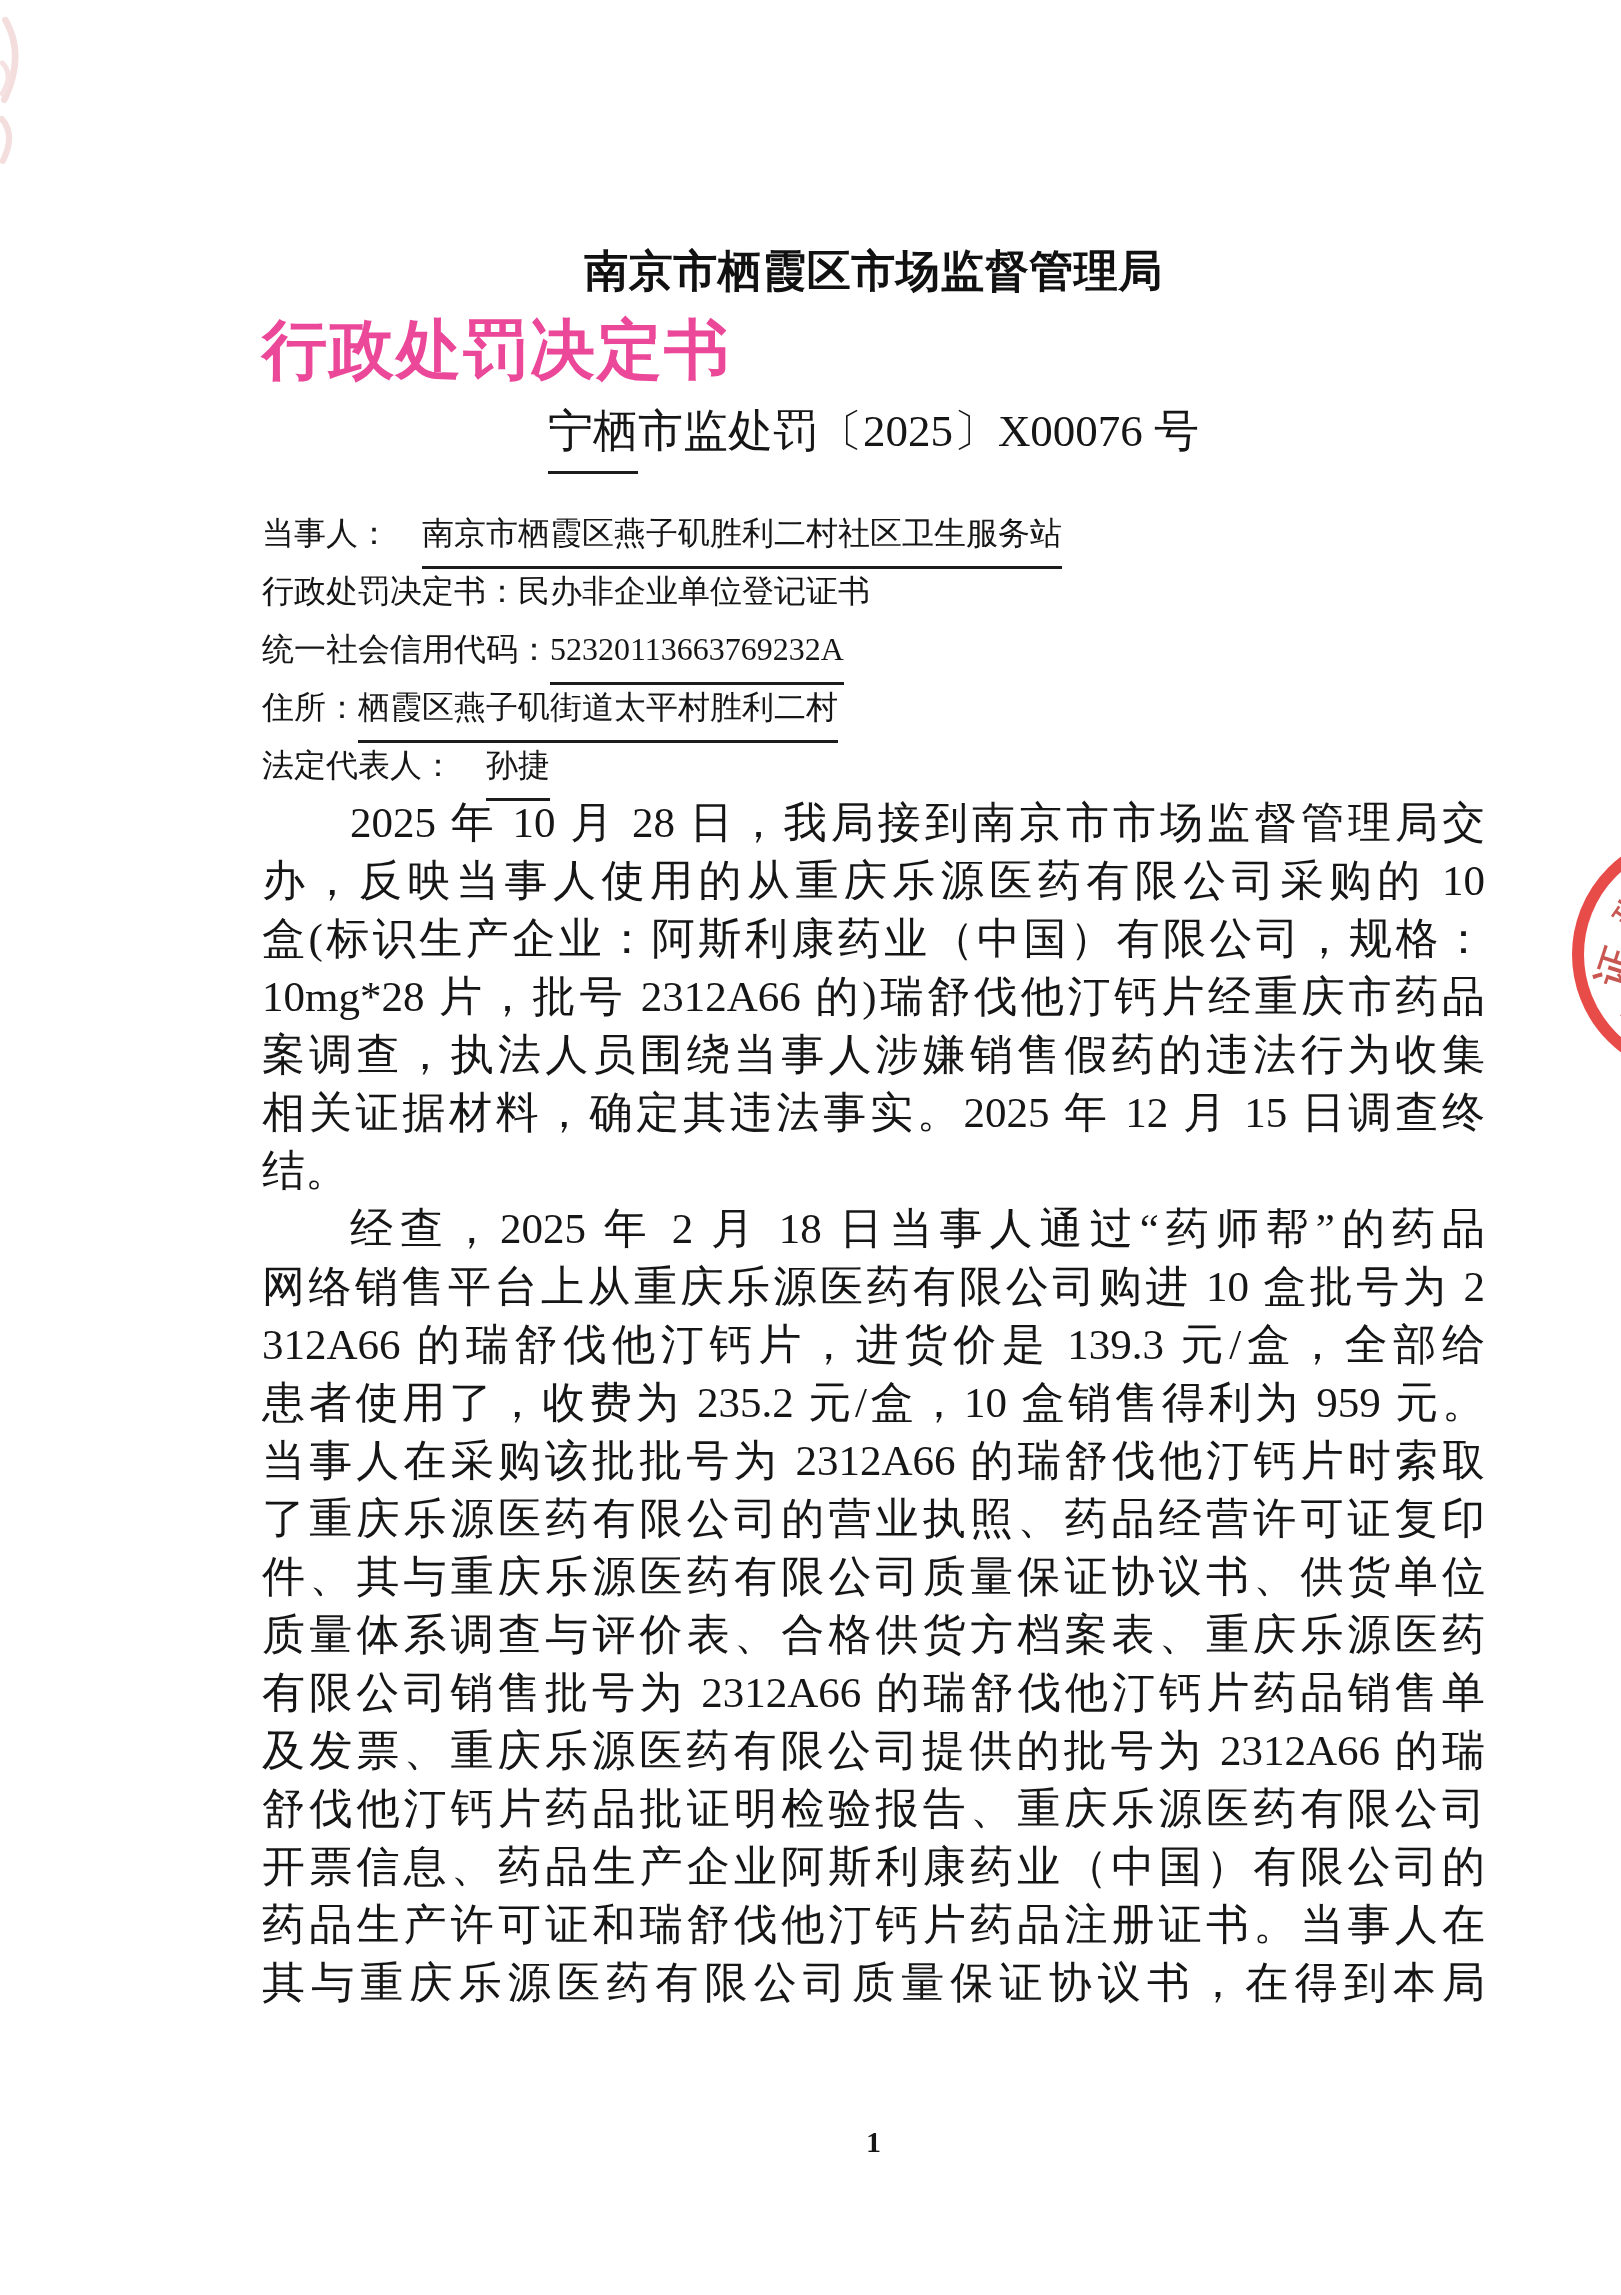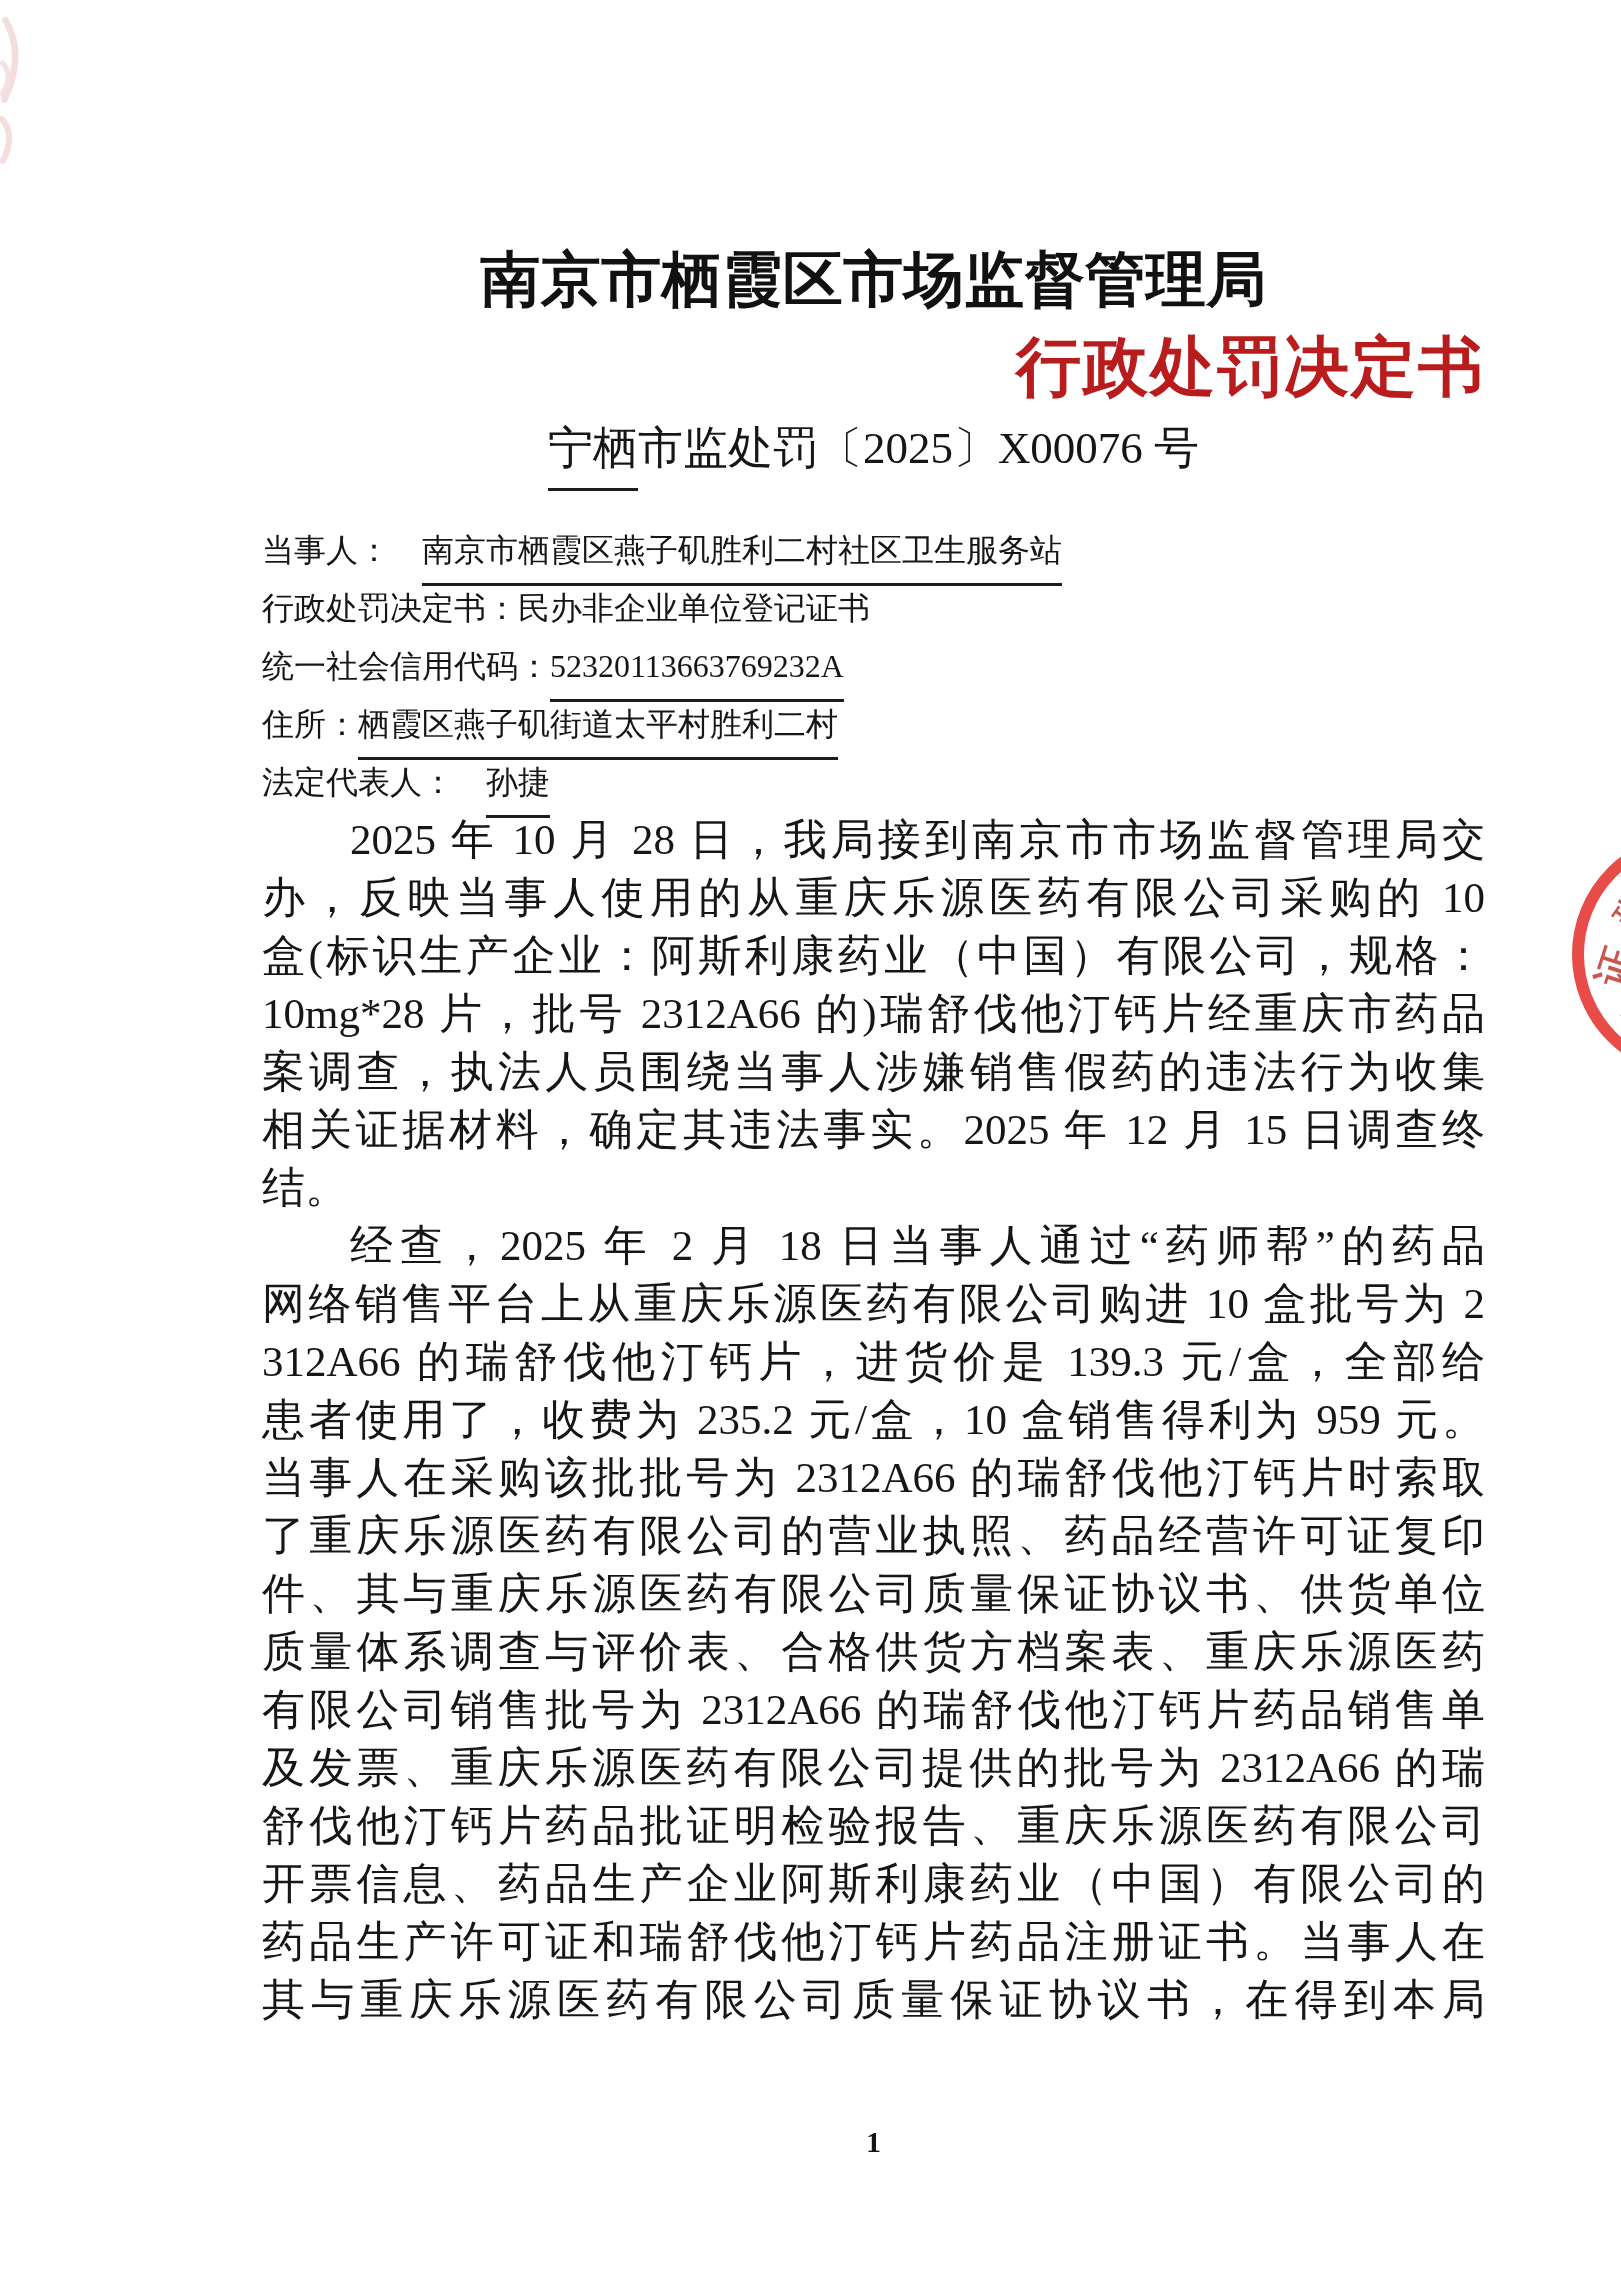--- a/index.html
+++ b/index.html
@@ -10,32 +10,32 @@
     overflow:hidden;
     font-family:"Liberation Serif","DejaVu Serif",serif;
     color:#161616;
   }
   .content{position:absolute;left:262px;top:0;width:1223px;}
   .title1{
     margin-top:248px;
     text-align:center;
     font-family:"Liberation Sans","DejaVu Sans",sans-serif;
     font-weight:bold;
-    font-size:60px;line-height:1.06;
+    font-size:44px;line-height:1.06;
     letter-spacing:0.5px;
     color:#111;
   }
   .title2{
     margin-top:22.5px;
-    text-align:right;
+    text-align:left;
     font-family:"Liberation Sans","DejaVu Sans",sans-serif;
     font-weight:bold;
     font-size:65px;line-height:1.0;
     letter-spacing:2px;
-    color:#b91c1c;
+    color:#ec4899;
   }
   .docno{
     margin-top:23.5px;
     text-align:center;
     font-size:45px;line-height:1.15;
     white-space:nowrap;
   }
   .fields{margin-top:47px;}
   .pline{
     font-size:32px;line-height:58px;height:58px;

